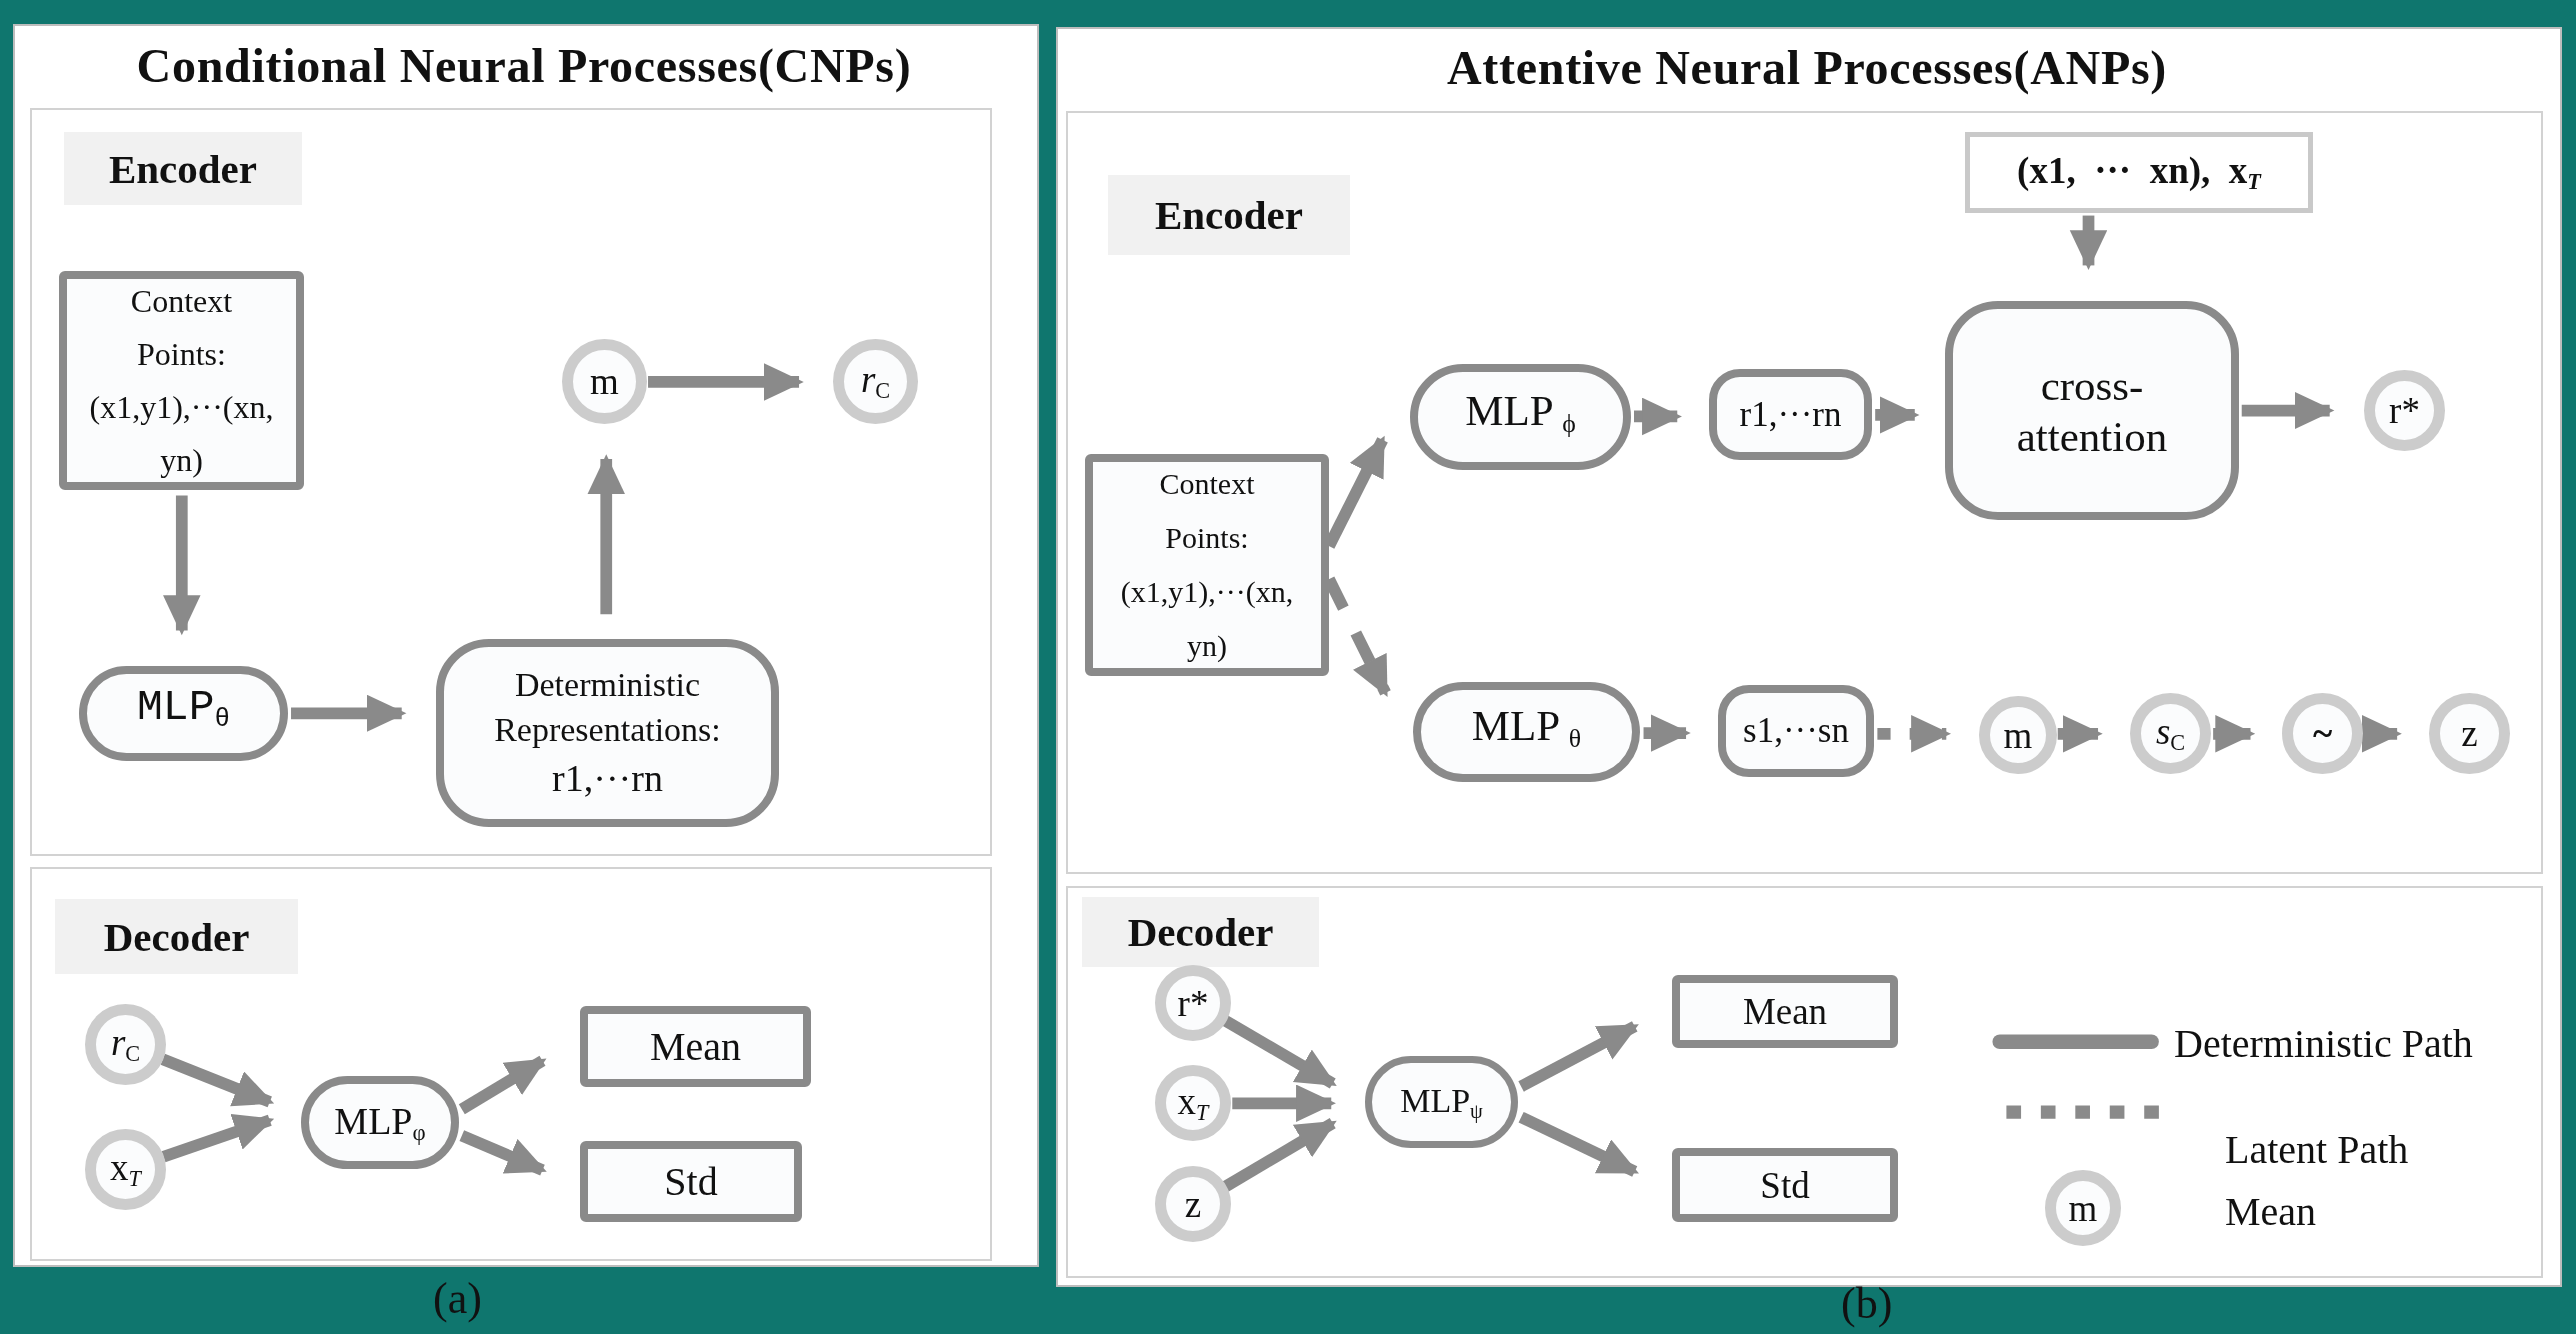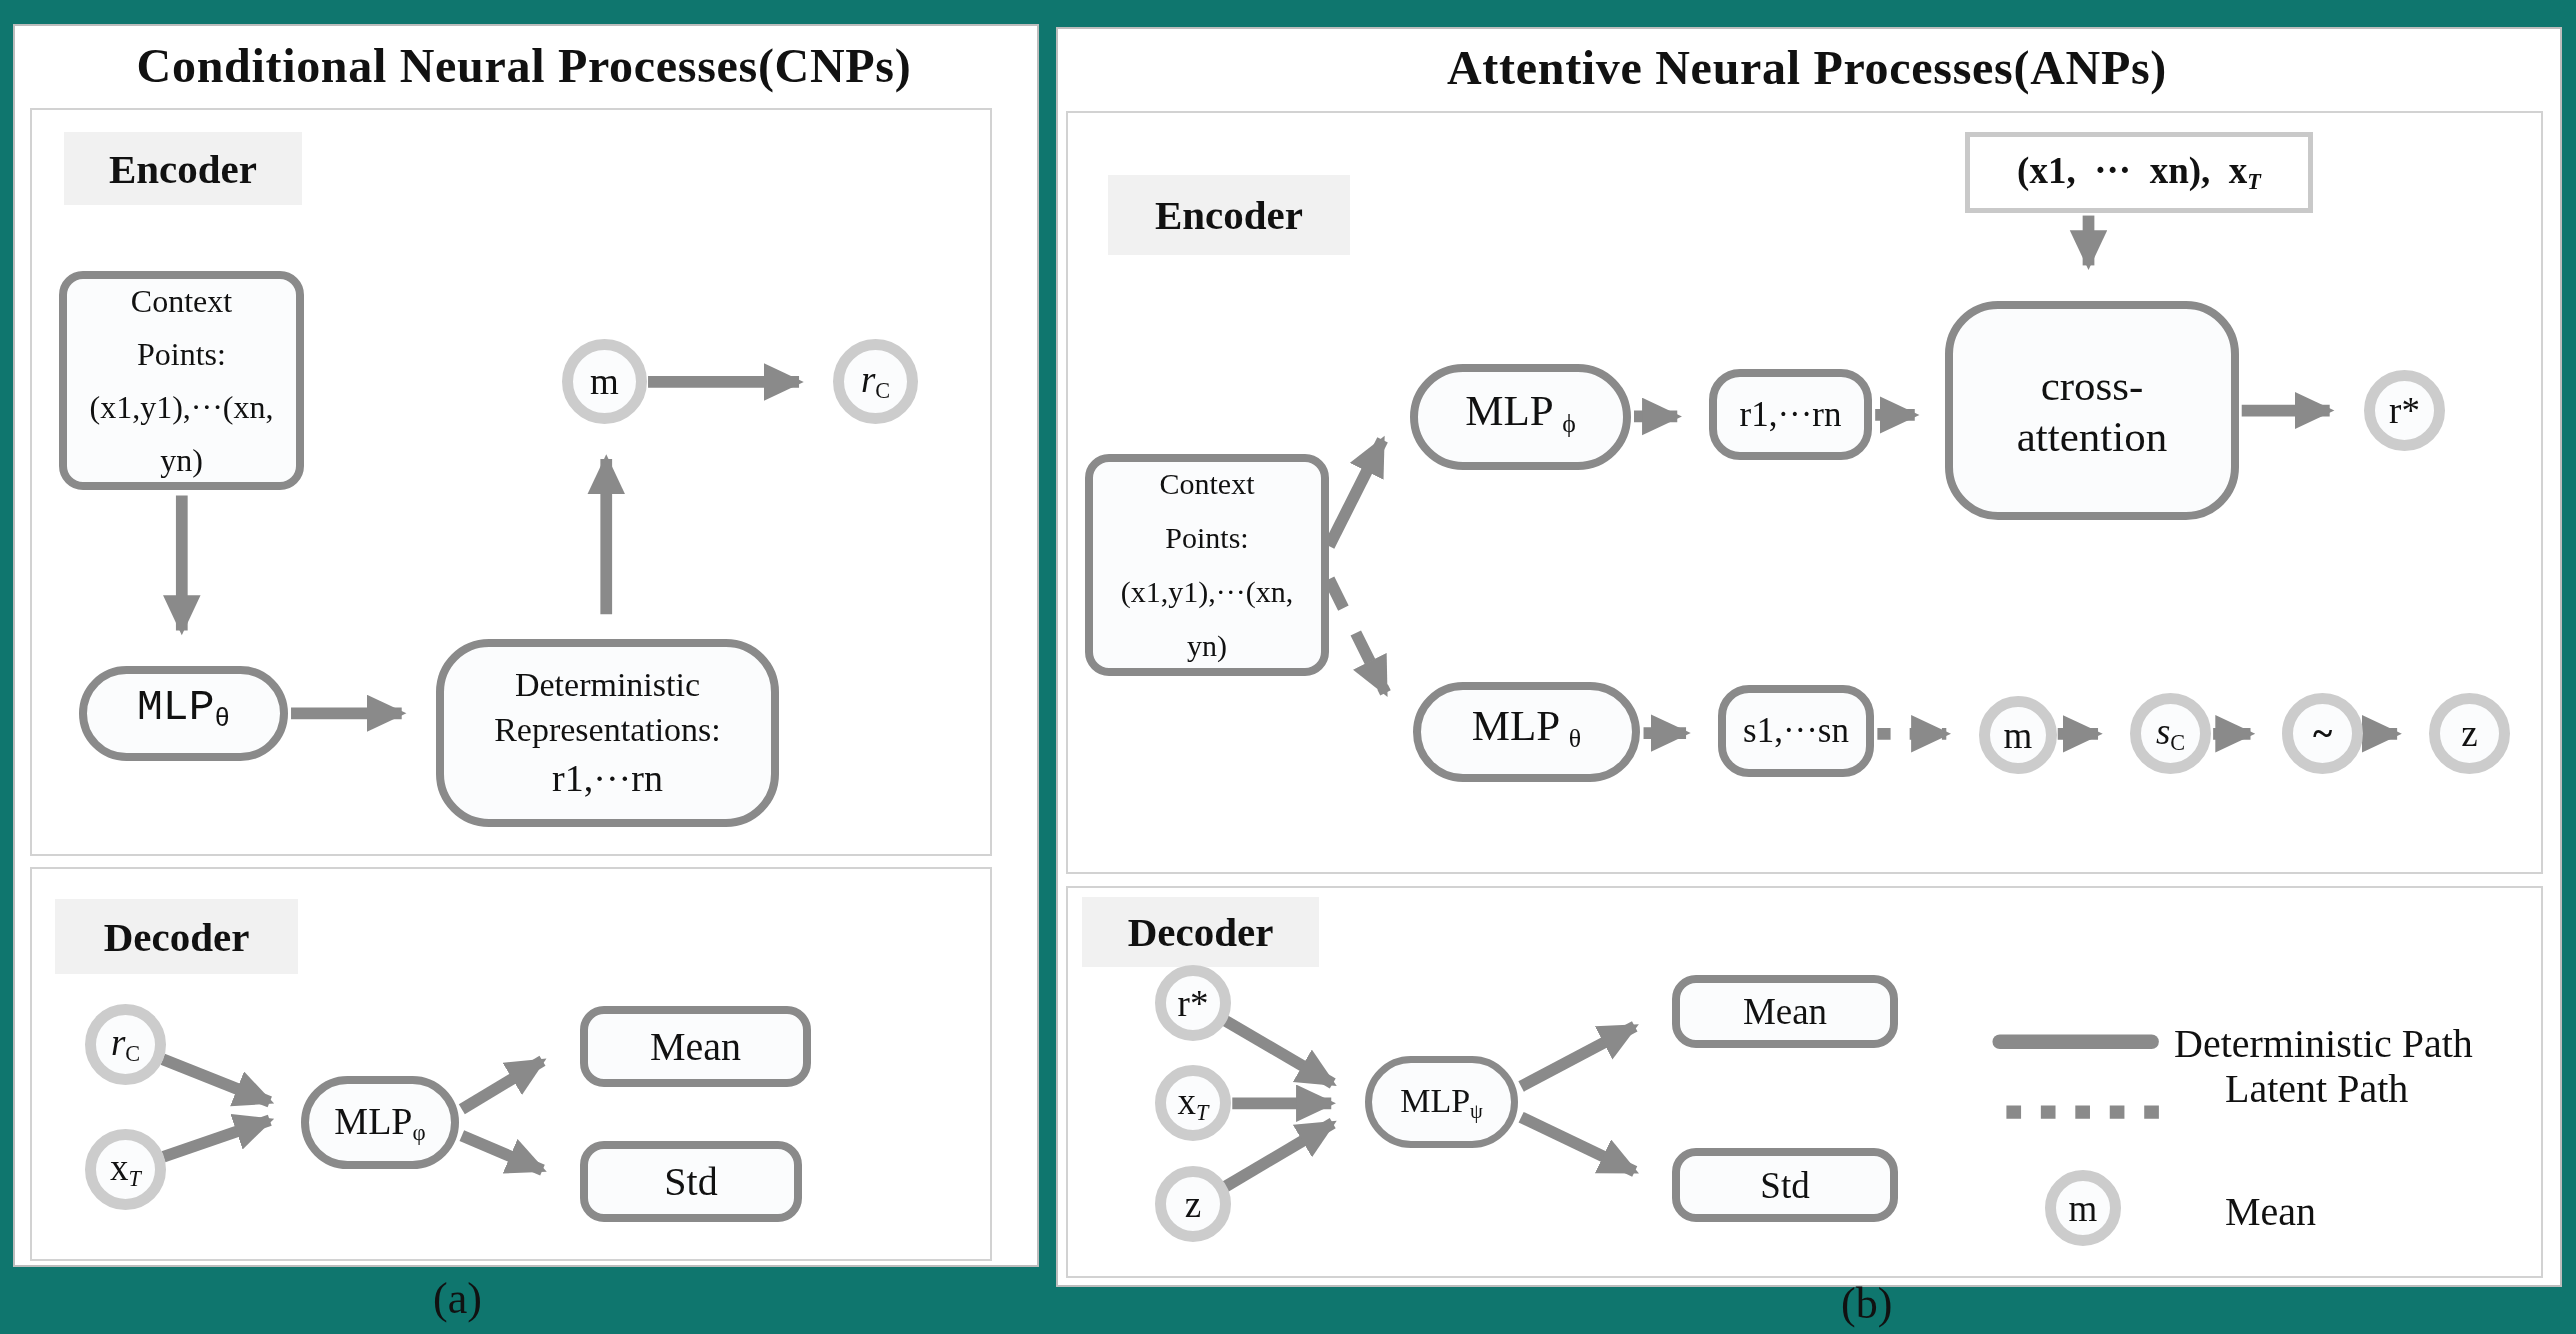--- a/index.html
+++ b/index.html
@@ -15,21 +15,21 @@
   }
   .section-label{
     position:absolute;background:#f1f1f1;display:flex;align-items:center;justify-content:center;
     font-weight:bold;font-size:41px;
   }
   .node{
     position:absolute;border:8.8px solid #8a8a8a;background:#fbfcfd;
     display:flex;align-items:center;justify-content:center;text-align:center;
     box-sizing:border-box;z-index:3;
   }
-  .rounded{border-radius:24px;}
+  .rounded{border-radius:6px;}
   .biground{border-radius:53px;}
   .stadium{border-radius:732px;}
   .smallround{border-radius:31px;}
   .inputbox{
     position:absolute;border:5.9px solid #c9c9c9;background:#ffffff;
     display:flex;align-items:center;justify-content:center;
     font-weight:bold;font-size:37px;box-sizing:border-box;z-index:3;white-space:pre;margin-left:48px;
   }
   .circle{
     position:absolute;border-radius:50%;border:11px solid #cccccc;background:#fbfcfd;
@@ -247,21 +247,21 @@
   </div>
 
   <div class="node rounded mean-std" style="left:1672px;top:975px;width:226px;height:73px;font-size:37px;">
     <span>Mean</span>
   </div>
   <div class="node rounded mean-std" style="left:1672px;top:1148px;width:226px;height:74px;font-size:37px;">
     <span>Std</span>
   </div>
 
   <div class="legend-text" style="left:2174px;top:1020px;">Deterministic Path</div>
-  <div class="legend-text" style="left:2225px;top:1065px;">Latent Path</div>
+  <div class="legend-text" style="left:2225px;top:1126px;">Latent Path</div>
   <div class="circle circ-text" style="left:2045px;top:1170px;width:76px;height:76px;">
     <span>m</span>
   </div>
   <div class="legend-text" style="left:2225px;top:1188px;">Mean</div>
 
   <div class="caption" style="left:1841px;top:1278px;">(b)</div>
 
 </div>
 
 

